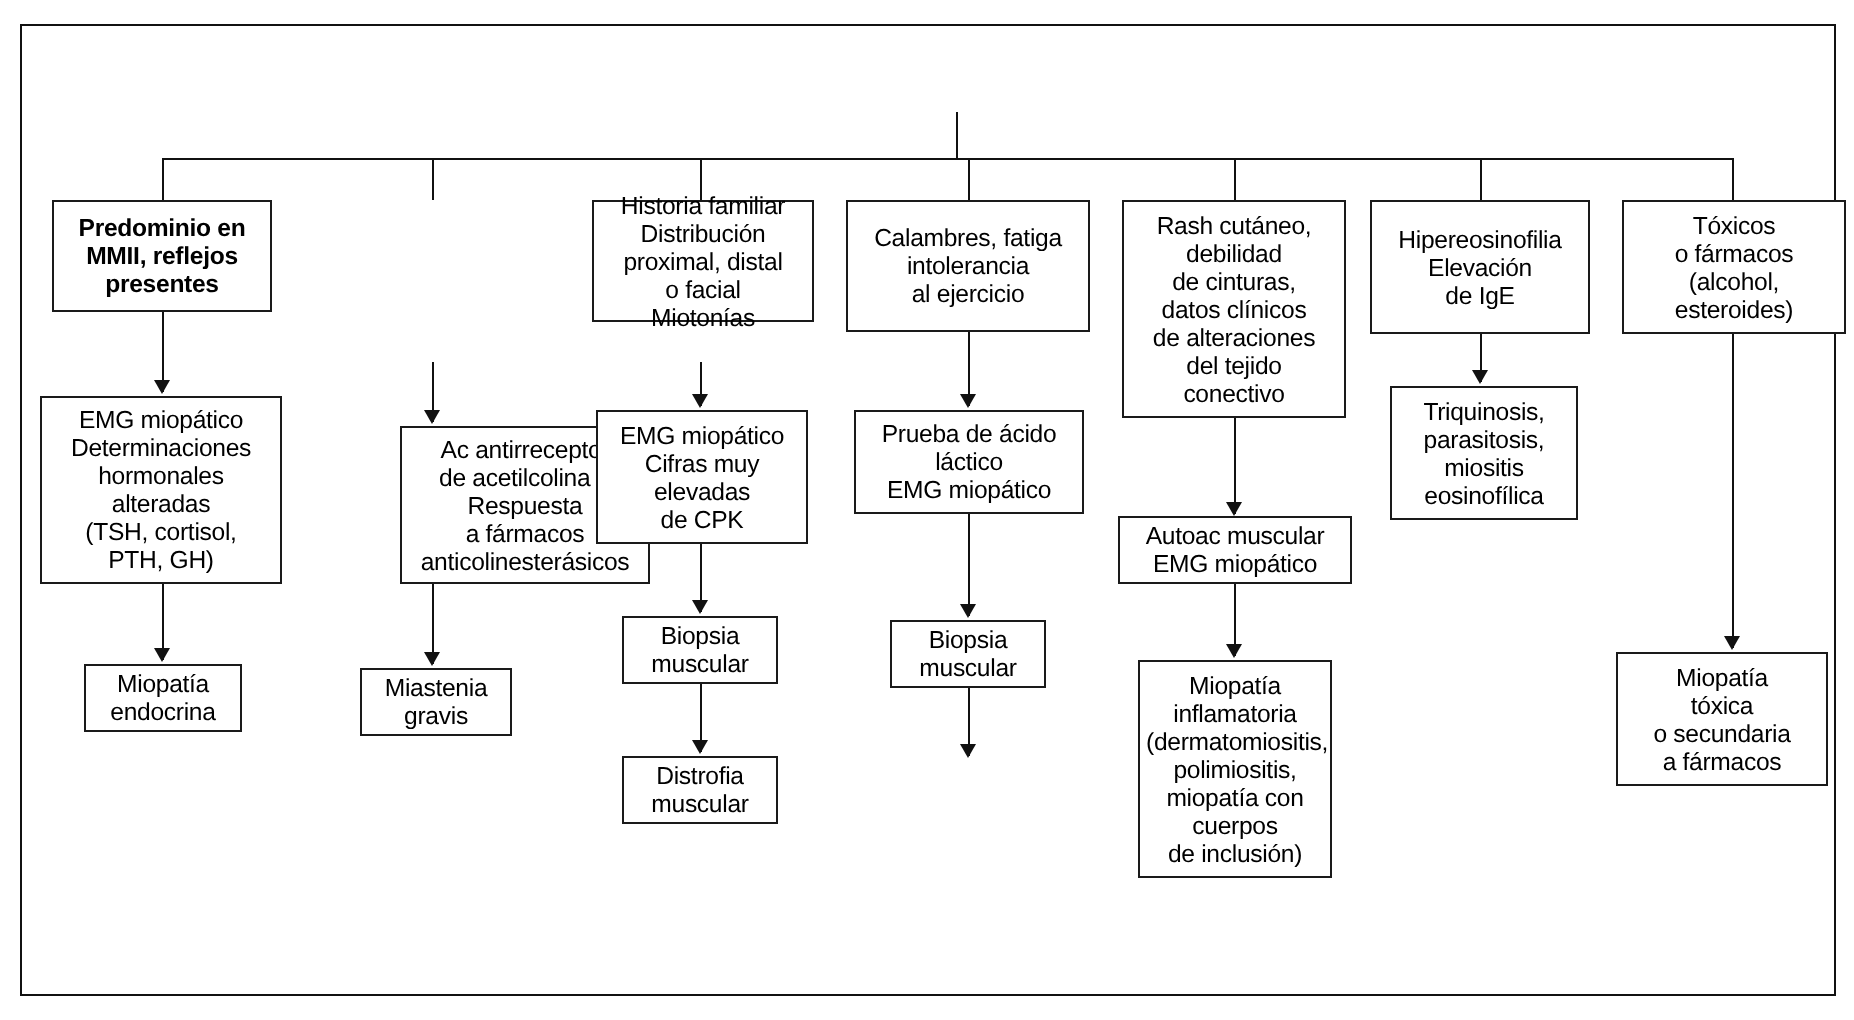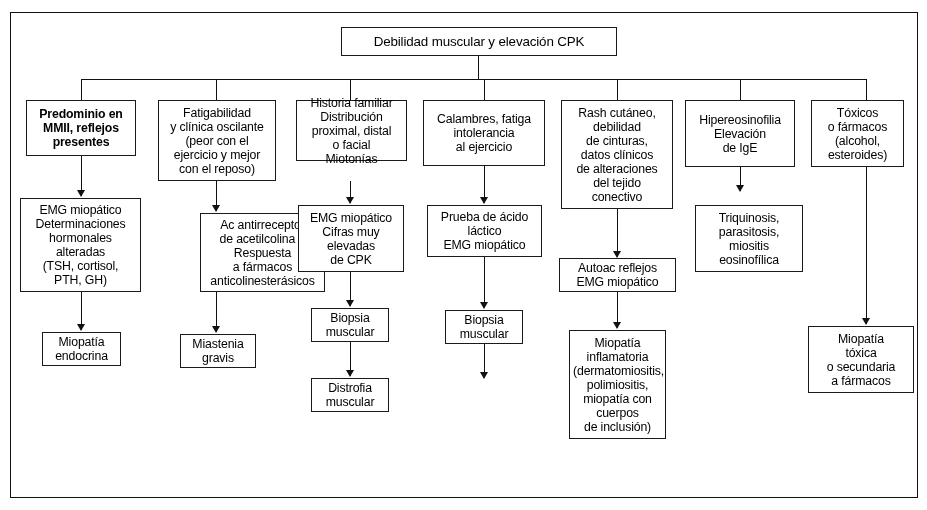--- a/index.html
+++ b/index.html
@@ -61,23 +61,20 @@
     z-index:3;
   }
 </style>
 </head>
 <body>
 
 <div id="canvas">
 
   <div id="frame"></div>
 
-  <div class="box title-box" style="left:341px;top:27px;width:276px;height:29px;">
-    <span class="txt">Debilidad muscular y elevación CPK</span>
-  </div>
 
   <div class="vline" style="left:478px;top:56px;height:24px;"></div>
 
   <div class="hline" style="left:81px;top:79px;width:786px;"></div>
 
   <div class="vline" style="left:81px;top:79px;height:21px;"></div>
   <div class="vline" style="left:216px;top:79px;height:21px;"></div>
   <div class="vline" style="left:350px;top:79px;height:21px;"></div>
   <div class="vline" style="left:484px;top:79px;height:21px;"></div>
   <div class="vline" style="left:617px;top:79px;height:21px;"></div>
@@ -101,27 +98,20 @@
 PTH, GH)</span>
   </div>
   <div class="vline" style="left:81px;top:292px;height:38px;"></div>
   <div class="arrow" style="left:77px;top:324px;"></div>
 
   <div class="box" style="left:42px;top:332px;width:79px;height:34px;">
     <span class="txt">Miopatía
 endocrina</span>
   </div>
 
-  <div class="box" style="left:158px;top:100px;width:118px;height:81px;">
-    <span class="txt">Fatigabilidad
-y clínica oscilante
-(peor con el
-ejercicio y mejor
-con el reposo)</span>
-  </div>
   <div class="vline" style="left:216px;top:181px;height:30px;"></div>
   <div class="arrow" style="left:212px;top:205px;"></div>
 
   <div class="box" style="left:155px;top:213px;width:125px;height:79px;margin-left:45px;">
     <span class="txt">Ac antirreceptor
 de acetilcolina +
 Respuesta
 a fármacos
 anticolinesterásicos</span>
   </div>
@@ -194,21 +184,21 @@
 de cinturas,
 datos clínicos
 de alteraciones
 del tejido
 conectivo</span>
   </div>
   <div class="vline" style="left:617px;top:209px;height:48px;"></div>
   <div class="arrow" style="left:613px;top:251px;"></div>
 
   <div class="box" style="left:559px;top:258px;width:117px;height:34px;">
-    <span class="txt">Autoac reflejos
+    <span class="txt">Autoac muscular
 EMG miopático</span>
   </div>
   <div class="vline" style="left:617px;top:292px;height:36px;"></div>
   <div class="arrow" style="left:613px;top:322px;"></div>
 
   <div class="box" style="left:569px;top:330px;width:97px;height:109px;">
     <span class="txt">Miopatía
 inflamatoria
 (dermatomiositis,
 polimiositis,
@@ -218,28 +208,28 @@
   </div>
 
   <div class="box" style="left:685px;top:100px;width:110px;height:67px;">
     <span class="txt">Hipereosinofilia
 Elevación
 de IgE</span>
   </div>
   <div class="vline" style="left:740px;top:167px;height:24px;"></div>
   <div class="arrow" style="left:736px;top:185px;"></div>
 
-  <div class="box" style="left:695px;top:193px;width:108px;height:67px;margin-top:12px;">
+  <div class="box" style="left:695px;top:193px;width:94px;height:67px;">
     <span class="txt">Triquinosis,
 parasitosis,
 miositis
 eosinofílica</span>
   </div>
 
-  <div class="box" style="left:811px;top:100px;width:93px;height:67px;">
+  <div class="box" style="left:811px;top:100px;width:112px;height:67px;">
     <span class="txt">Tóxicos
 o fármacos
 (alcohol,
 esteroides)</span>
   </div>
   <div class="vline" style="left:866px;top:167px;height:157px;"></div>
   <div class="arrow" style="left:862px;top:318px;"></div>
 
   <div class="box" style="left:808px;top:326px;width:106px;height:67px;">
     <span class="txt">Miopatía

